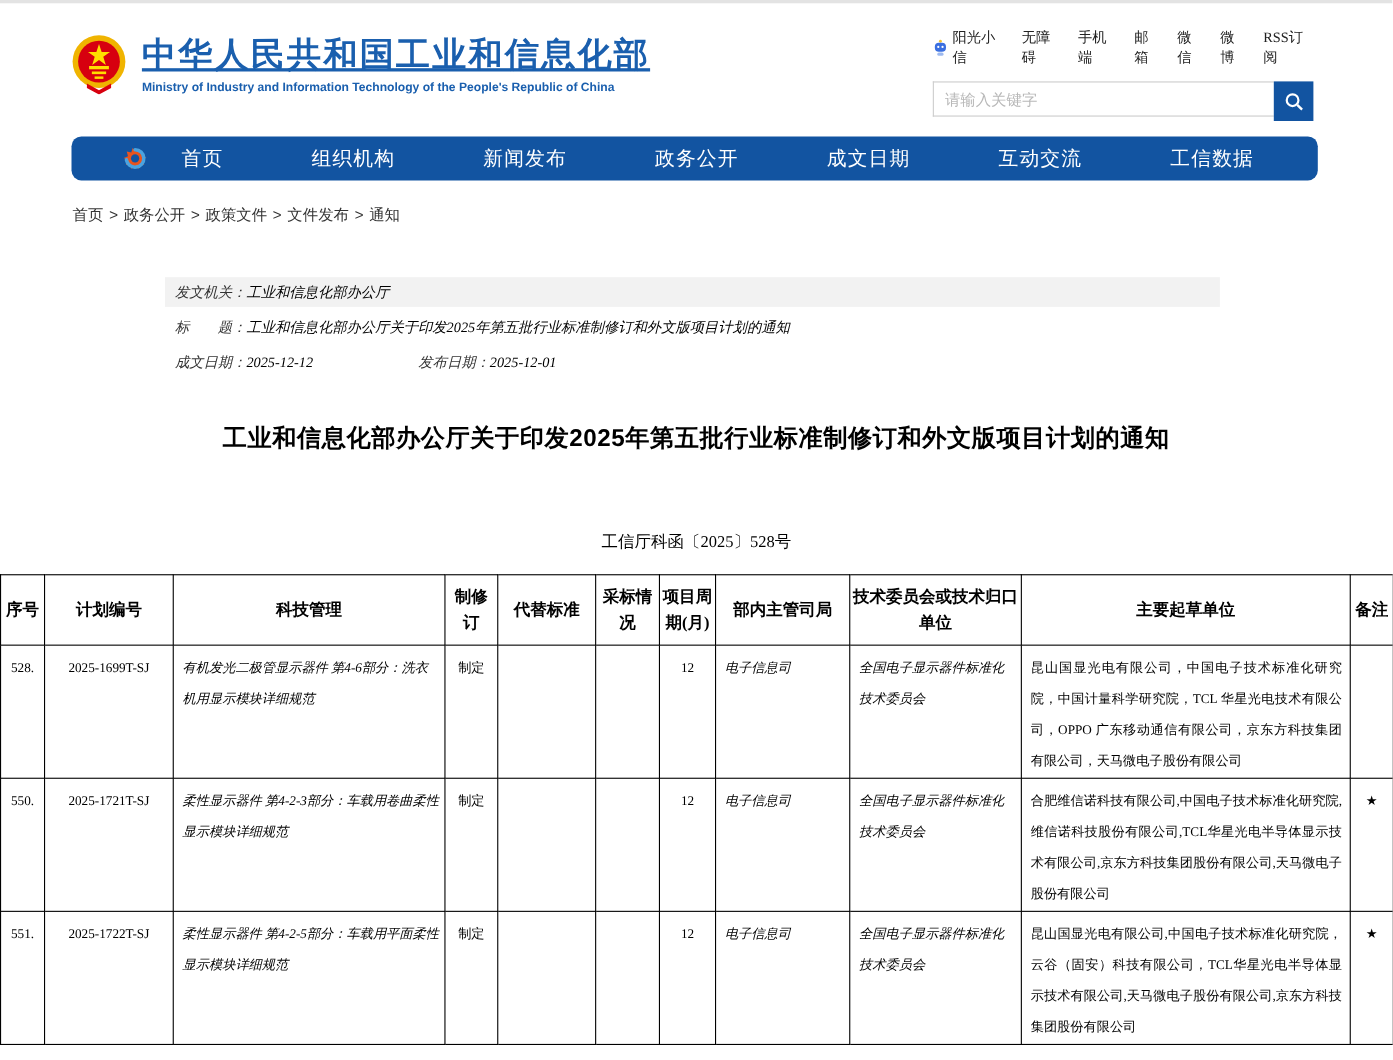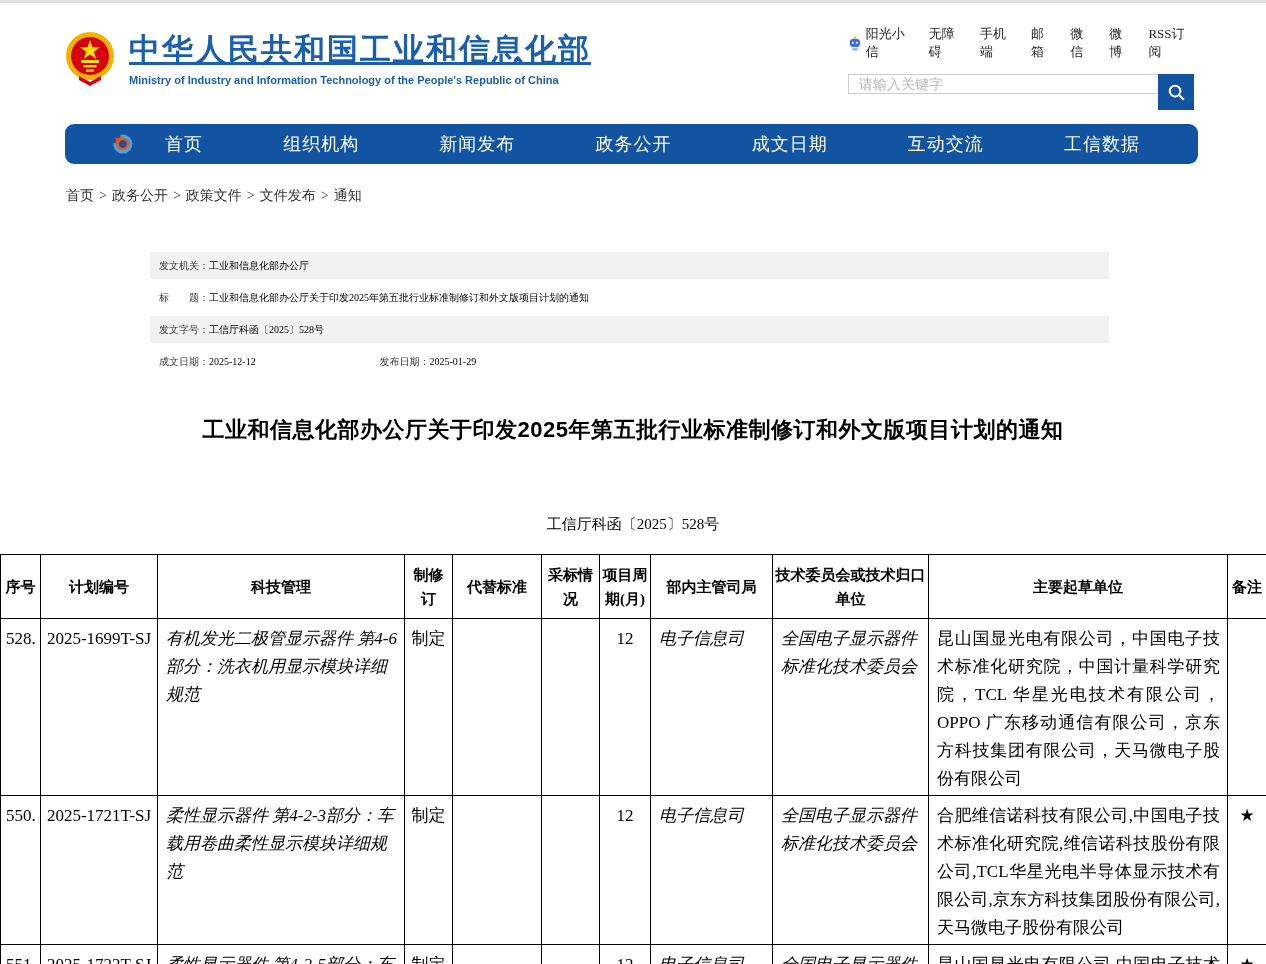--- a/index.html
+++ b/index.html
@@ -12,61 +12,61 @@
   .brand { position:absolute; left:65px; top:26px; display:flex; align-items:center; }
   .emblem { width:50px; height:56px; margin-right:14px; }
   .brand-text .cn { font-size:31px; font-weight:bold; color:#1a5fae; letter-spacing:2px;
     font-family:"Liberation Sans","DejaVu Sans",sans-serif;text-decoration:underline; }
   .brand-text .en { font-size:11px; color:#1a5fae; font-weight:bold; margin-top:3px; }
   .header-right { position:absolute; right:72px; top:22px; width:346px; }
   .quick-links { display:flex; justify-content:flex-end; align-items:center; gap:15px;
     font-size:13px; color:#222; font-family:"Liberation Serif","DejaVu Serif",serif; }
   .quick-links a { color:#222; text-decoration:none; display:flex; align-items:center; gap:4px; }
   .searchbar { display:flex; margin-top:13px; }
-  .searchbar input { flex:1; height:20px; border:1px solid #ccc; border-right:none;
+  .searchbar input { flex:1; height:32px; border:1px solid #ccc; border-right:none;
     padding:0 10px; font-size:14px; color:#3b82f6; outline:none; }
   .searchbar input::placeholder { color:#b8b8b8; }
   .search-btn { width:36px; height:36px; background:#1254a1; border:none; cursor:pointer;
     display:flex; align-items:center; justify-content:center; }
 
   
   .nav { margin:4px 68px 0 65px; height:40px; background:#1254a1; border-radius:9px;
     display:flex; align-items:center; padding:0 28px 0 40px; }
   .nav-logo { width:30px; height:30px; margin-right:30px; flex:0 0 auto; }
   .nav-items { flex:1; display:flex; justify-content:space-between; padding-right:30px; }
   .nav-items a { color:#fff; font-size:18px; text-decoration:none; letter-spacing:1px;
     font-family:"Liberation Serif","DejaVu Serif",serif; }
 
   
   .breadcrumb { margin:23px 0 0 66px; font-size:14px; color:#333;
-    font-family:Liberation Serif, serif; }
+    font-family:Liberation Mono, monospace; }
   .breadcrumb a { color:#333; text-decoration:none; }
   .breadcrumb .sep { margin:0 5px; color:#333; }
 
   
-  .doc-meta { margin:47px 0 0 150px; width:959px; font-size:10px;
-    font-family:"Liberation Serif","DejaVu Serif",serif; }
+  .doc-meta { margin:47px 0 0 150px; width:959px; font-size:13px;
+    font-family:"Liberation Serif","DejaVu Serif",serif;font-style:italic; }
   .meta-row { min-height:21px; line-height:21px; padding:3px 0 3px 9px; margin-bottom:5px; }
   .meta-row.gray { background:#f2f2f2; }
   .meta-label { color:#333; }
   .meta-pair { display:inline-block; width:218px; }
 
   
   .article-title { margin-top:40px; text-align:center; font-size:22px; font-weight:bold;
     color:#000; letter-spacing:0.5px; }
   .doc-number { margin-top:70px; text-align:center; font-size:15px;
     font-family:"Liberation Serif","DejaVu Serif",serif; }
 
   
   .std-table { margin-top:20px; width:1266px; border-collapse:collapse; table-layout:fixed;
     font-family:"Liberation Serif","DejaVu Serif",serif; }
   .std-table th, .std-table td { border:1.6px solid #000; vertical-align:top; }
   .std-table th { font-size:15px; font-weight:bold; text-align:center; vertical-align:middle;
     height:64px; line-height:24px; padding:2px; }
-  .std-table td { font-size:17px; line-height:28px; padding:6px 5px 2px; }
+  .std-table td { font-size:12px; line-height:28px; padding:6px 5px 2px; }
   .std-table tr.r1 { height:117px; }
   .std-table tr.r2 { height:118px; }
   .std-table tr.r3 { height:118px; }
   .td-c { text-align:center; }
   .td-j { text-align:justify; padding-left:8px !important; padding-right:7px !important; }
   .td-l { padding-left:8px !important;font-style:italic; }
   .star { font-size:17px; }
 </style>
 </head>
 <body>
@@ -155,26 +155,23 @@
   <a href="#">首页</a><span class="sep">&gt;</span><a href="#">政务公开</a><span class="sep">&gt;</span><a href="#">政策文件</a><span class="sep">&gt;</span><a href="#">文件发布</a><span class="sep">&gt;</span><a href="#">通知</a>
 </div>
 
 <div class="doc-meta">
   <div class="meta-row gray">
     <span class="meta-label">发文机关：</span><span>工业和信息化部办公厅</span>
   </div>
   <div class="meta-row">
     <span class="meta-label">标　　题：</span><span>工业和信息化部办公厅关于印发2025年第五批行业标准制修订和外文版项目计划的通知</span>
   </div>
-  <div class="meta-row gray">
-    <span class="meta-label">发文字号：</span><span>工信厅科函〔2025〕528号</span>
-  </div>
   <div class="meta-row">
     <span class="meta-pair"><span class="meta-label">成文日期：</span><span>2025-12-12</span></span>
-    <span class="meta-label">发布日期：</span><span>2025-01-29</span>
+    <span class="meta-label">发布日期：</span><span>2025-12-01</span>
   </div>
 </div>
 
 <h1 class="article-title">工业和信息化部办公厅关于印发2025年第五批行业标准制修订和外文版项目计划的通知</h1>
 <div class="doc-number">工信厅科函〔2025〕528号</div>
 
 <table class="std-table">
   <colgroup>
     <col style="width:40px">
       <col style="width:117px">

